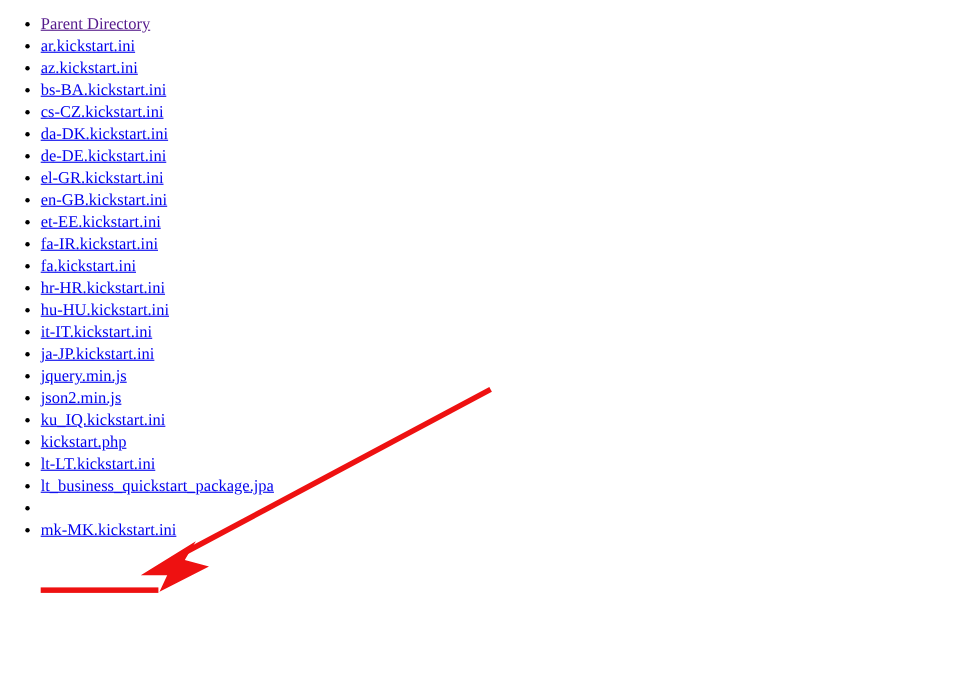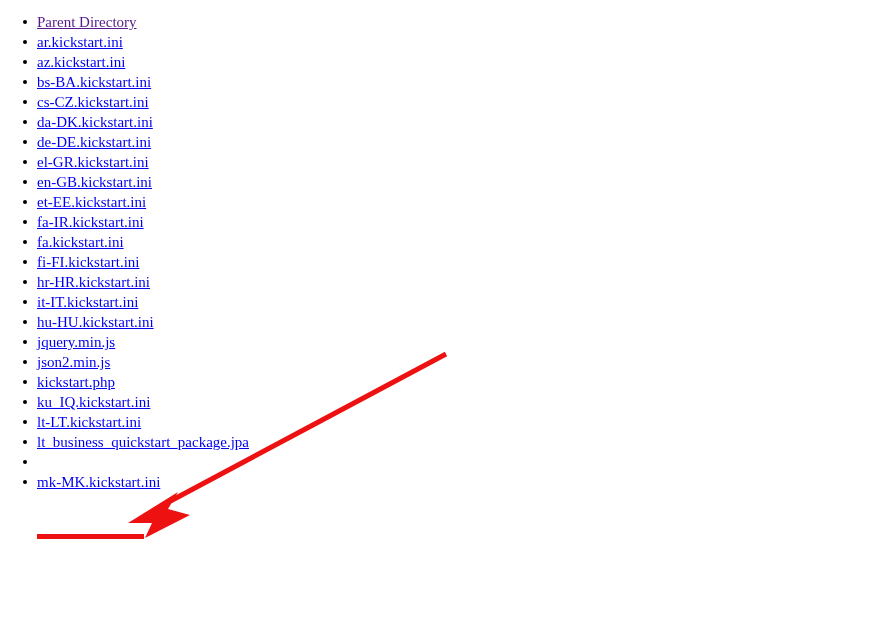--- a/index.html
+++ b/index.html
@@ -83,28 +83,28 @@
     <li><span class="bullet"></span><a href="#">az.kickstart.ini</a></li>
     <li><span class="bullet"></span><a href="#">bs-BA.kickstart.ini</a></li>
     <li><span class="bullet"></span><a href="#">cs-CZ.kickstart.ini</a></li>
     <li><span class="bullet"></span><a href="#">da-DK.kickstart.ini</a></li>
     <li><span class="bullet"></span><a href="#">de-DE.kickstart.ini</a></li>
     <li><span class="bullet"></span><a href="#">el-GR.kickstart.ini</a></li>
     <li><span class="bullet"></span><a href="#">en-GB.kickstart.ini</a></li>
     <li><span class="bullet"></span><a href="#">et-EE.kickstart.ini</a></li>
     <li><span class="bullet"></span><a href="#">fa-IR.kickstart.ini</a></li>
     <li><span class="bullet"></span><a href="#">fa.kickstart.ini</a></li>
-    <li><span class="bullet"></span><a href="#">fi-FI.kickstart.ini</a></li>
     <li><span class="bullet"></span><a href="#">hr-HR.kickstart.ini</a></li>
+    <li><span class="bullet"></span><a href="#">hu-HU.kickstart.ini</a></li>
     <li><span class="bullet"></span><a href="#">it-IT.kickstart.ini</a></li>
-    <li><span class="bullet"></span><a href="#">hu-HU.kickstart.ini</a></li>
+    <li><span class="bullet"></span><a href="#">ja-JP.kickstart.ini</a></li>
     <li><span class="bullet"></span><a href="#">jquery.min.js</a></li>
     <li><span class="bullet"></span><a href="#">json2.min.js</a></li>
+    <li><span class="bullet"></span><a href="#">ku_IQ.kickstart.ini</a></li>
     <li><span class="bullet"></span><a href="#">kickstart.php</a></li>
-    <li><span class="bullet"></span><a href="#">ku_IQ.kickstart.ini</a></li>
     <li><span class="bullet"></span><a href="#">lt-LT.kickstart.ini</a></li>
     <li><span class="bullet"></span><a href="#">lt_business_quickstart_package.jpa</a></li>
     <li><span class="bullet"></span></li>
     <li><span class="bullet"></span><a href="#">mk-MK.kickstart.ini</a></li>
   </ul>
 
 <svg id="annotation-layer" width="876" height="634" viewBox="0 0 876 634" xmlns="http://www.w3.org/2000/svg">
   <g>
     <line id="arrow-shaft" x1="446" y1="354" x2="163" y2="505" stroke="#ee1111" stroke-width="5" stroke-linecap="butt"></line>
     <polygon id="arrow-head" fill="#ee1111" points="128,523 178,492 168,509 190,515 145,538 152,523"></polygon>

